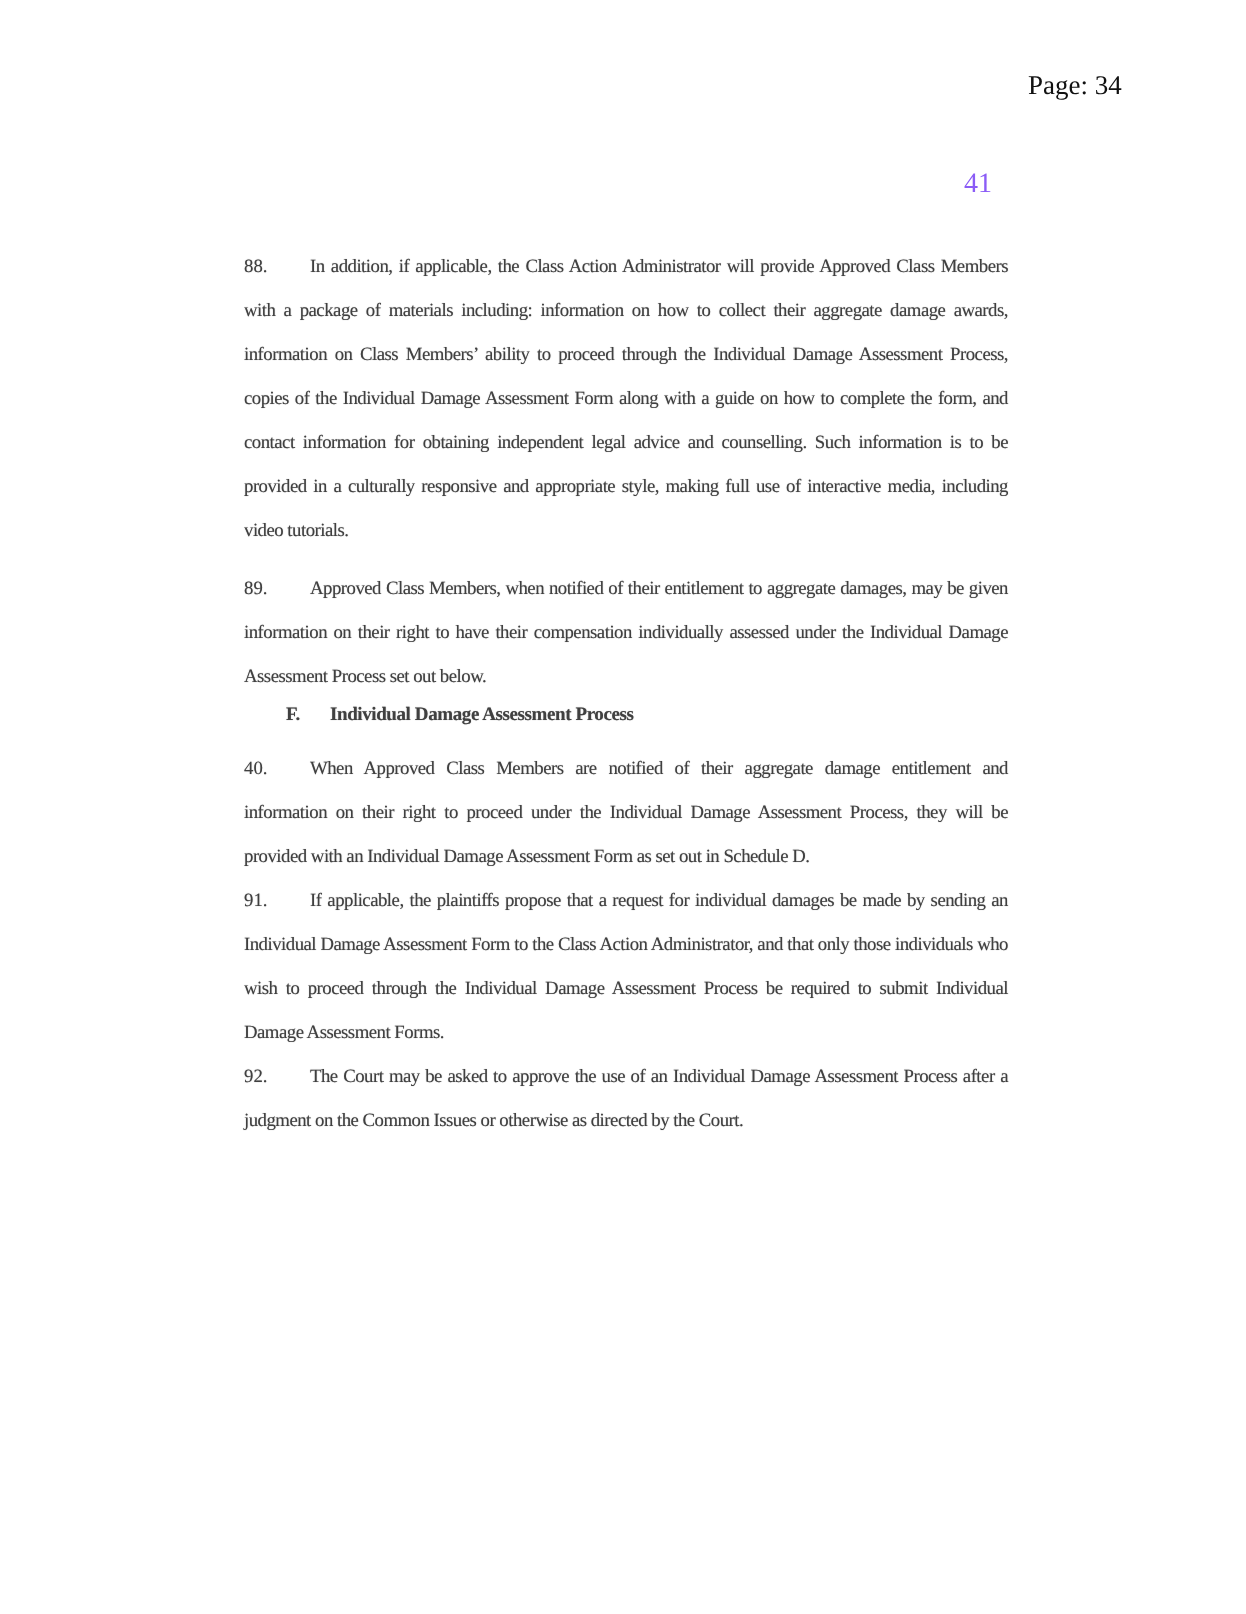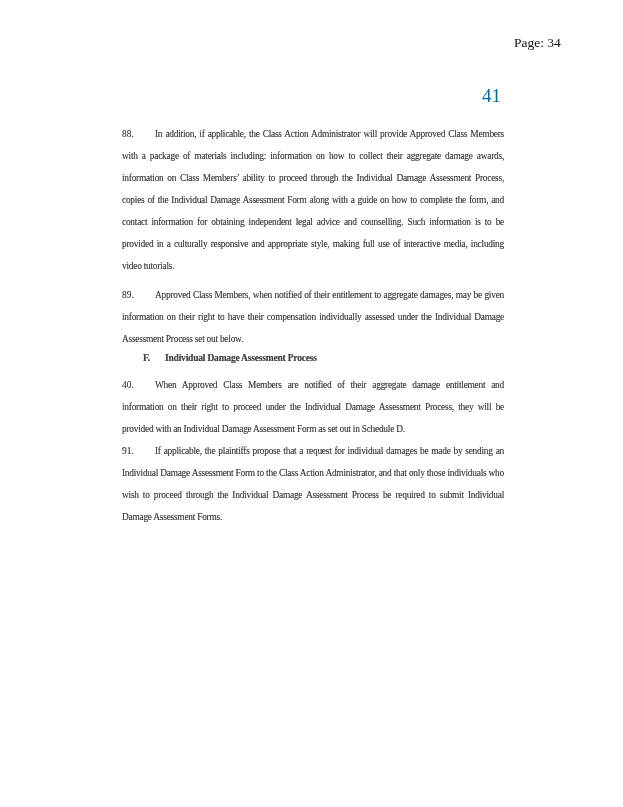--- a/index.html
+++ b/index.html
@@ -22,22 +22,22 @@
     left: 514px;
     top: 35px;
     font-size: 13.5px;
     color: #111111;
     white-space: nowrap;
   }
   .doc-page-number {
     position: absolute;
     left: 482px;
     top: 85px;
-    font-size: 19px;
-    color: #0369a1;
+    font-size: 14px;
+    color: #8b5cf6;
   }
   .doc-body {
     position: absolute;
     left: 122px;
     top: 123px;
     width: 382px;
     color: #404040;
     text-shadow: 0 0 0.5px rgba(30,30,30,0.45);
   }
   .block {
@@ -87,14 +87,15 @@
 
 <div class="page">
   <div class="page-annotation">Page: 34</div>
   <div class="doc-page-number">41</div>
   <div class="doc-body">
       <div class="block paragraph"><span class="num">88.</span><span class="txt">In addition, if applicable, the Class Action Administrator will provide Approved Class Members with a package of materials including: information on how to collect their aggregate damage awards, information on Class Members’ ability to proceed through the Individual Damage Assessment Process, copies of the Individual Damage Assessment Form along with a guide on how to complete the form, and contact information for obtaining independent legal advice and counselling. Such information is to be provided in a culturally responsive and appropriate style, making full use of interactive media, including video tutorials.</span></div>
       <div class="block paragraph"><span class="num">89.</span><span class="txt">Approved Class Members, when notified of their entitlement to aggregate damages, may be given information on their right to have their compensation individually assessed under the Individual Damage Assessment Process set out below.</span></div>
       <div class="block section-heading"><span class="num">F.</span><span class="txt">Individual Damage Assessment Process</span></div>
       <div class="block paragraph"><span class="num">40.</span><span class="txt">When Approved Class Members are notified of their aggregate damage entitlement and information on their right to proceed under the Individual Damage Assessment Process, they will be provided with an Individual Damage Assessment Form as set out in Schedule D.</span></div>
       <div class="block paragraph"><span class="num">91.</span><span class="txt">If applicable, the plaintiffs propose that a request for individual damages be made by sending an Individual Damage Assessment Form to the Class Action Administrator, and that only those individuals who wish to proceed through the Individual Damage Assessment Process be required to submit Individual Damage Assessment Forms.</span></div>
+      <div class="block paragraph"><span class="num">92.</span><span class="txt">The Court may be asked to approve the use of an Individual Damage Assessment Process after a judgment on the Common Issues or otherwise as directed by the Court.</span></div>
     </div>
 </div>
 
 </body></html>

